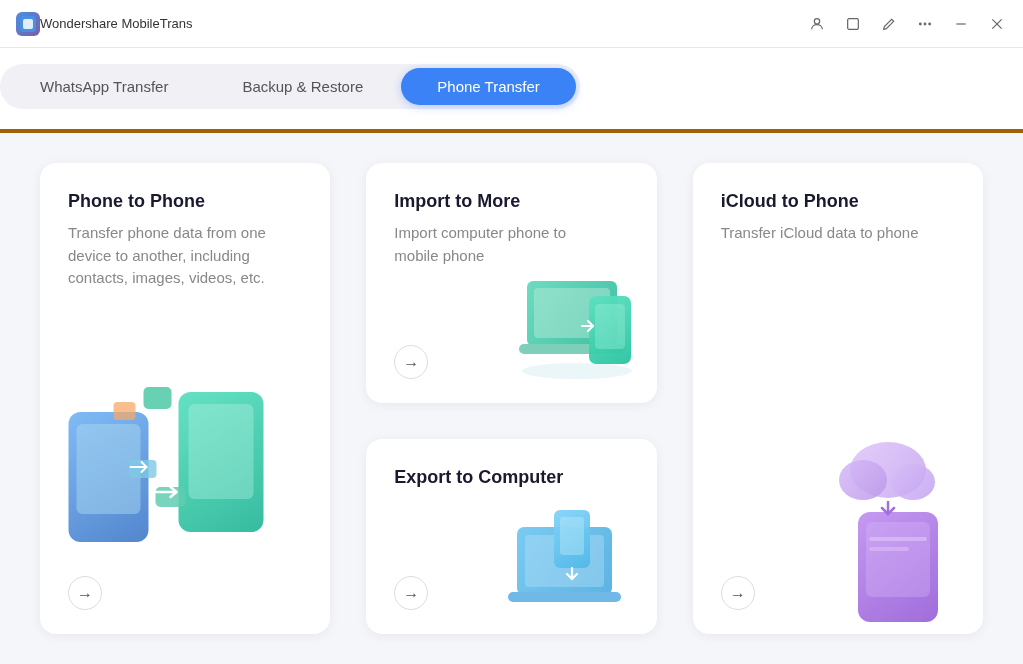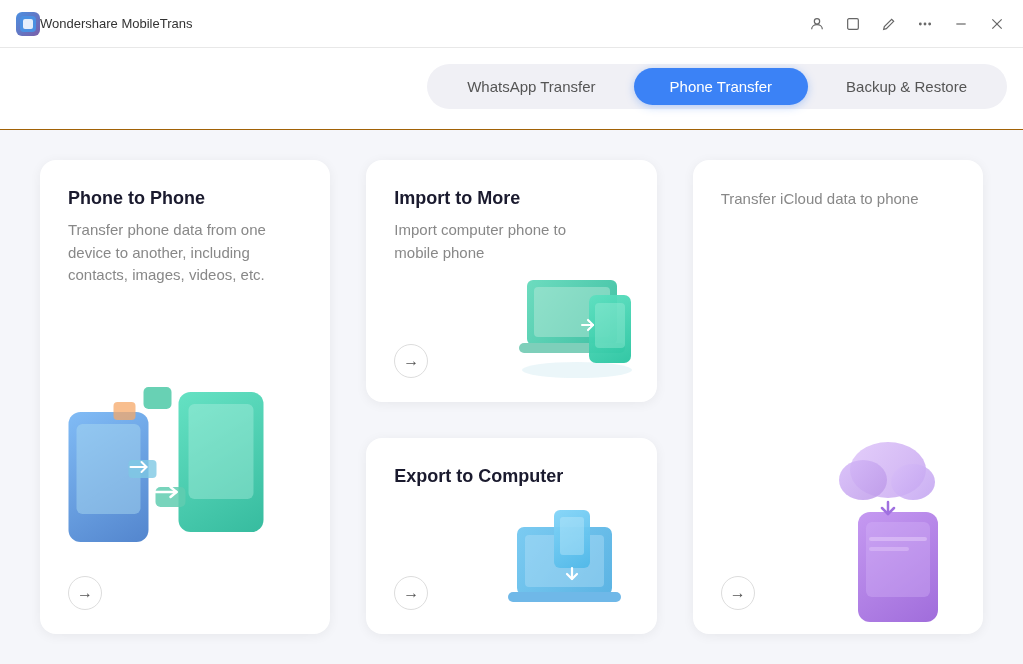--- a/index.html
+++ b/index.html
@@ -55,25 +55,25 @@
       justify-content: center;
       cursor: pointer;
       color: #666;
       border-radius: 4px;
     }
     .title-bar-btn svg { width: 16px; height: 16px; }
 
     
     .nav-bar {
       background: #ffffff;
-      padding: 16px 16px 20px;
-      display: flex;
-      justify-content: flex-end;
+      padding: 16px 0 20px;
+      display: flex;
+      justify-content: flex-start;
       flex-shrink: 0;
-      border-bottom: 1px solid #a16207;
+      border-bottom: 4px solid #a16207;
     }
     .nav-tabs {
       display: flex;
       background: #f0f0f5;
       border-radius: 50px;
       padding: 4px;
       gap: 2px;
     }
     .nav-tab {
       padding: 10px 36px;
@@ -237,22 +237,22 @@
         <line x1="5" y1="5" x2="19" y2="19"></line>
           <line x1="19" y1="5" x2="5" y2="19"></line>
       </svg>
     </div>
   </div>
 </div>
 
 <div class="nav-bar">
   <div class="nav-tabs">
     <div class="nav-tab">WhatsApp Transfer</div>
+    <div class="nav-tab">Backup &amp; Restore</div>
     <div class="nav-tab active">Phone Transfer</div>
-    <div class="nav-tab">Backup &amp; Restore</div>
   </div>
 </div>
 
 <div class="main-content">
   <div class="cards-grid">
 
     <div class="card card-large">
       <div class="card-title">Phone to Phone</div>
       <div class="card-desc">Transfer phone data from one device to another, including contacts, images, videos, etc.</div>
 
@@ -350,20 +350,21 @@
               <stop offset="0%" stop-color="#82d4f8"></stop>
               <stop offset="100%" stop-color="#50b8e8"></stop>
             </linearGradient>
           </defs>
         </svg>
       </div>
       <div class="card-arrow">→</div>
     </div>
 
     <div class="card card-right">
+      <div class="card-title">iCloud to Phone</div>
       <div class="card-desc">Transfer iCloud data to phone</div>
       <div class="illus-icloud">
         <svg width="170" height="220" viewBox="0 0 170 220" fill="none">
 
           <rect x="55" y="110" width="80" height="110" rx="12" fill="url(#icloudPhoneGrad)" opacity="0.92"></rect>
           <rect x="63" y="120" width="64" height="75" rx="6" fill="#d8b8f8" opacity="0.35"></rect>
 
           <ellipse cx="85" cy="68" rx="38" ry="28" fill="url(#cloudGrad)" opacity="0.9"></ellipse>
           <ellipse cx="60" cy="78" rx="24" ry="20" fill="url(#cloudGrad2)" opacity="0.85"></ellipse>
           <ellipse cx="110" cy="80" rx="22" ry="18" fill="url(#cloudGrad3)" opacity="0.85"></ellipse>

